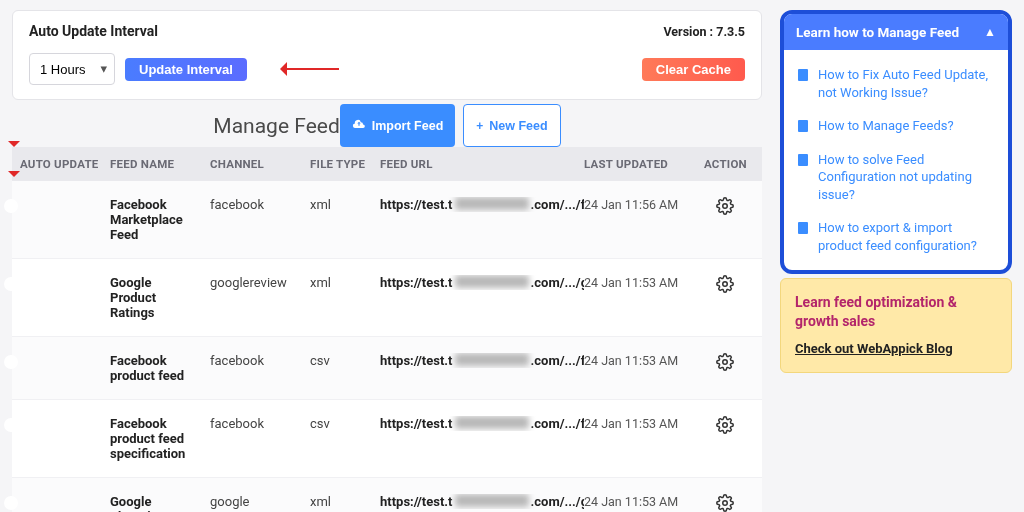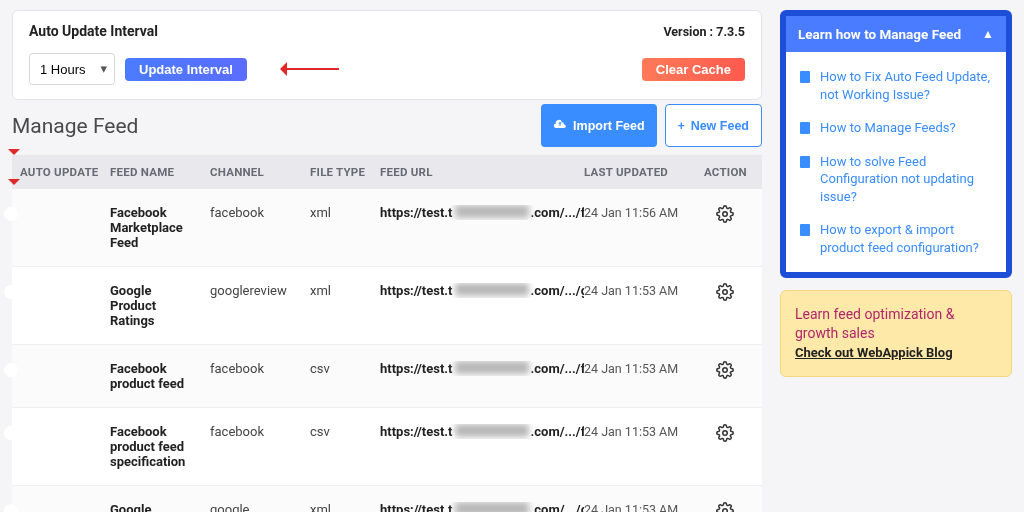--- a/index.html
+++ b/index.html
@@ -103,22 +103,21 @@
     left: -4px;
     width: 0; height: 0;
     border: 6px solid transparent;
     border-top-color: #e02828;
   }
 
   
   .sec-head {
     display: flex;
     align-items: center;
-    justify-content: space-between;
-    margin-bottom: 8px;
+    justify-content: center;
   }
   .sec-title { font-size: 21px; color: #4a4a4a; font-weight: 400; }
   .sec-actions { display: flex; gap: 8px; }
   .icon-cloud, .icon-plus { font-size: 12px; }
 
   
   .tbl-wrap { position: relative; }
   .thead, .trow {
     display: grid;
     grid-template-columns: 90px 100px 100px 70px 1fr 120px 50px;
@@ -174,23 +173,23 @@
     width: 14px; height: 14px;
     background: #fff; border-radius: 50%;
   }
 
   
   .gear { width: 18px; height: 18px; cursor: pointer; }
 
   
   .sbox {
     background: #fff;
-    border: 6px solid #1d4ed8;
-    border-radius: 6px;
-    margin-bottom: 12px;
+    border: 4px solid #1d4ed8;
+    border-radius: 12px;
+    margin-bottom: 4px;
     overflow: hidden;
   }
   .sbox-head {
     background: #4a7cff;
     color: #fff;
     padding: 10px 12px;
     font-weight: 700;
     font-size: 13.5px;
     display: flex; align-items: center; justify-content: space-between;
   }
@@ -210,21 +209,21 @@
     border-radius: 1px;
     flex-shrink: 0;
     margin-top: 3px;
   }
   .promo {
     background: #ffe9a8;
     border: 1px solid #f3d77d;
     border-radius: 6px;
     padding: 14px 14px 16px;
   }
-  .promo-title { color: #b3256b; font-weight: 400; font-size: 14px; line-height: 1.35; margin-bottom: 2px; }
+  .promo-title { color: #b3256b; font-weight: 700; font-size: 14px; line-height: 1.35; margin-bottom: 10px; }
   .promo-link { color: #222; font-weight: 700; text-decoration: underline; font-size: 13px; }
 </style>
 </head>
 <body>
 
 <div class="wrap">
   <div class="main">
 
     <div class="panel">
       <div class="panel-head">

